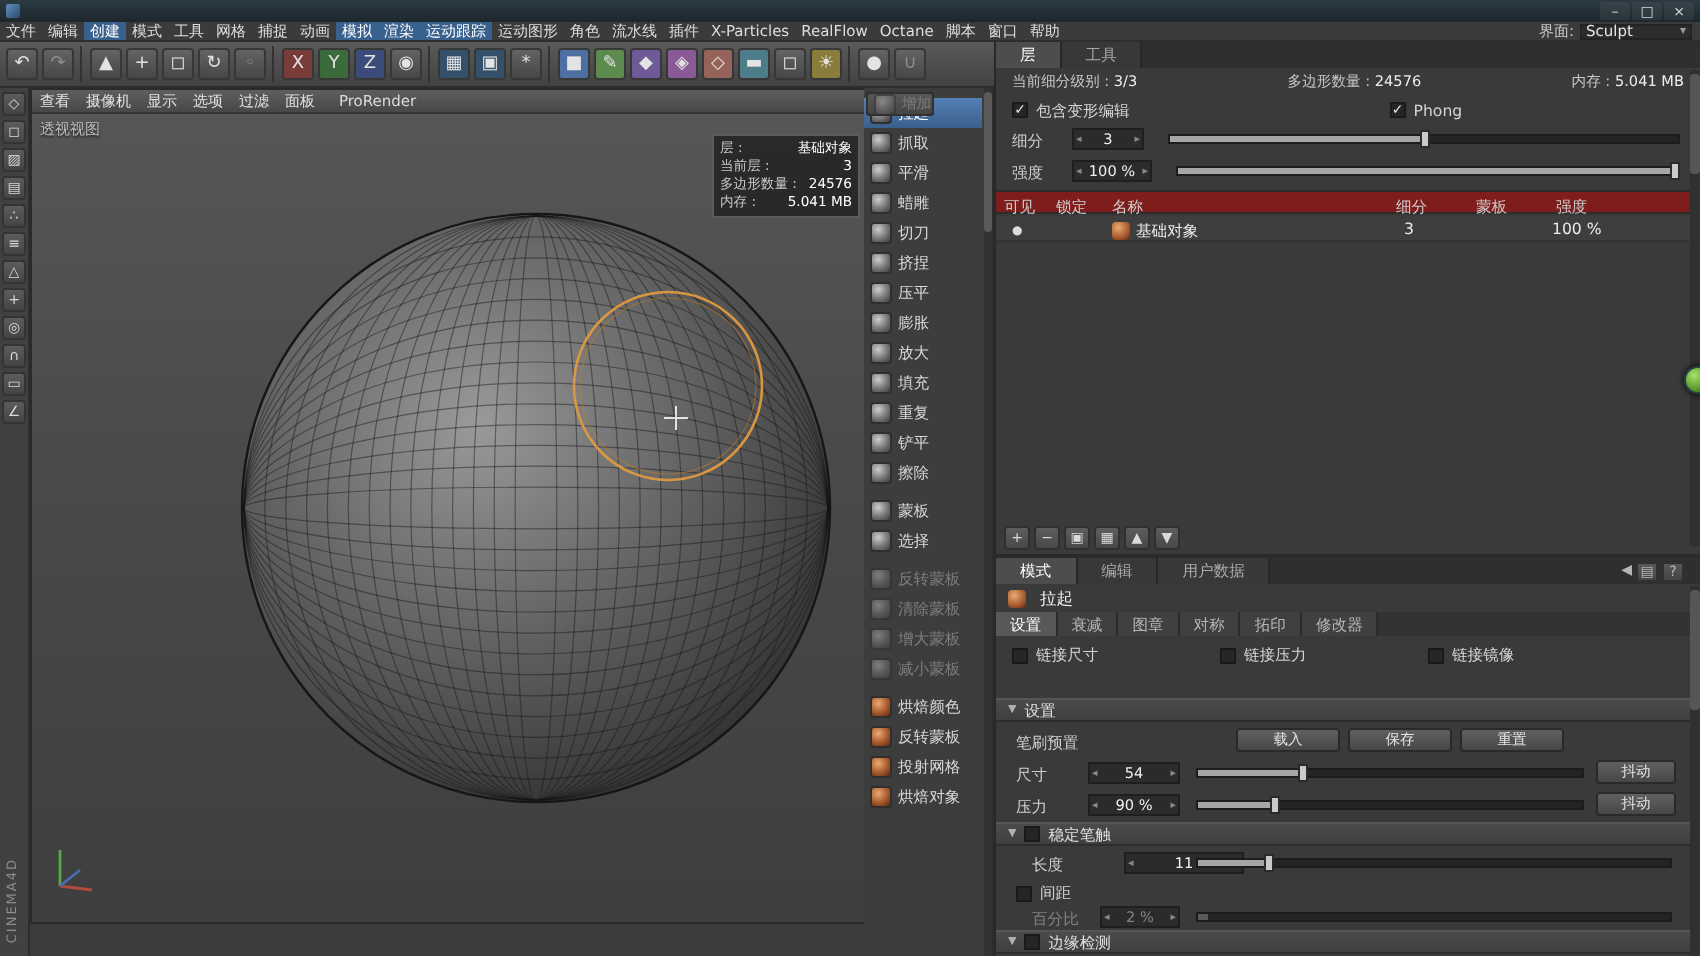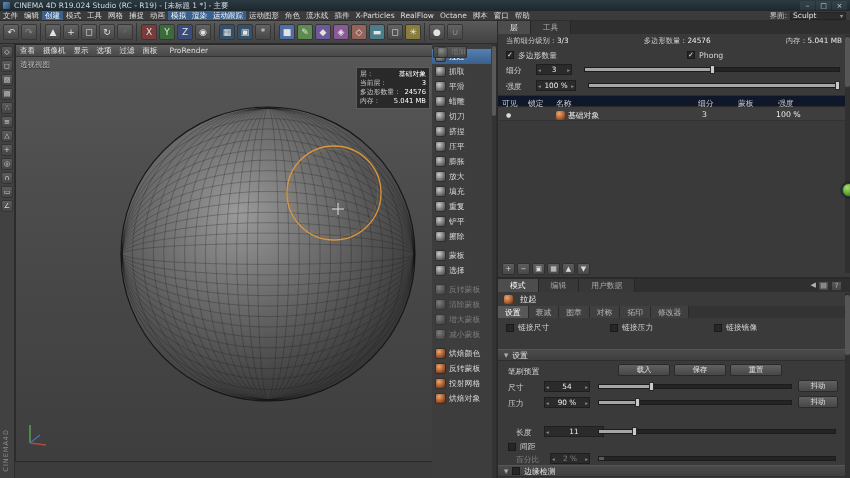--- a/index.html
+++ b/index.html
@@ -70,21 +70,21 @@
 .arow{position:absolute;left:0;right:8px;height:13px}
 .alab{position:absolute;left:8px;top:2px;color:#cfcfcf;white-space:nowrap}
 .vbox{position:absolute;height:11px;background:#2b2b2b;border:1px solid #1f1f1f;display:flex;align-items:center;justify-content:space-between;padding:0 1px;color:#f0f0f0;font-size:7.3px}
 .vbox i{font-style:normal;color:#8a8a8a;font-size:5.5px}
 .vbox.dis{color:#838383}
 .slider{position:absolute;top:4px;height:5px;background:#242424;border:1px solid #1c1c1c}
 .slider .fill{height:100%;background:#a6a6a6}
 .slider .knob{position:absolute;top:-3px;width:5px;height:9px;background:#c9c9c9;border:1px solid #2a2a2a;margin-left:-2px}
 .slider.dis .fill{background:#5a5a5a}
 .btn{position:absolute;height:12px;background:linear-gradient(#606060,#474747);border:1px solid #2a2a2a;border-radius:2px;color:#e4e4e4;display:flex;align-items:center;justify-content:center;font-size:7.3px}
-.thead{position:absolute;left:0;top:74px;width:100%;height:12px;background:#0f172a;border-top:1px solid #2b2b2b;border-bottom:1px solid #2b2b2b;color:#cdcdcd}
+.thead{position:absolute;left:0;top:74px;width:100%;height:12px;background:#7f1d1d;border-top:1px solid #2b2b2b;border-bottom:1px solid #2b2b2b;color:#cdcdcd}
 .thead span,.trow .cell{position:absolute;top:2px;white-space:nowrap}
 .trow{position:absolute;left:0;top:87px;width:100%;height:13px;background:#3e3e3e;border-bottom:1px solid #333;color:#ececec}
 .licon{display:inline-block;width:9px;height:9px;border-radius:2px;background:radial-gradient(circle at 35% 30%,#e8aa72,#a85a2e 60%,#57290f);vertical-align:-2px;margin-right:3px}
 .eye{color:#dcdcdc;font-size:6px}
 .layerops{position:absolute;left:4px;top:242px;display:flex;gap:2px}
 .lop{width:13px;height:12px;background:linear-gradient(#5e5e5e,#474747);border:1px solid #303030;border-radius:2px;display:flex;align-items:center;justify-content:center;color:#dadada;font-size:7px}
 .rscroll{position:absolute;right:0;width:5px;background:#303030}
 .rthumb{position:absolute;right:0;width:5px;background:#565656;border-radius:2px}
 
 .bp{position:absolute;left:0;top:256px;width:100%;height:201px;background:#3a3a3a;border-top:2px solid #2a2a2a;overflow:hidden}
@@ -104,21 +104,20 @@
 .greenbadge{position:absolute;left:842px;top:183px;width:14px;height:14px;border-radius:50%;background:radial-gradient(circle at 35% 30%,#a8e06a,#5d9a2e 60%,#2f5a12);border:1px solid #244;box-shadow:0 0 3px #000}
 .axisg{position:absolute;left:8px;top:374px}
 </style>
 </head>
 <body>
 
 <div id="app">
 
   <div class="titlebar">
     <span class="appicon"></span>
-    <span class="title">CINEMA 4D R19.024 Studio (RC - R19) - [未标题 1 *] - 主要</span>
     <div class="wbtns">
 
     <span class="wbtn">
           <span>–</span>
         </span>
         <span class="wbtn">
           <span>□</span>
         </span>
         <span class="wbtn">
           <span>×</span>
@@ -523,21 +522,21 @@
     <div class="stats">
       <span class="stat"><span class="slab">当前细分级别 :</span> <span class="sval">3/3</span></span>
       <span class="stat"><span class="slab">多边形数量 :</span> <span class="sval">24576</span></span>
       <span class="stat"><span class="slab">内存 :</span> <span class="sval">5.041 MB</span></span>
     </div>
 
     <div class="checksrow">
 
     <span class="cbrow on">
           <span class="cb"></span>
-          <span>多边形数量</span>
+          <span>包含变形编辑</span>
         </span>
         <span class="cbrow on">
           <span class="cb"></span>
           <span>Phong</span>
         </span>
       </div>
 
     <div class="arow" style="top:42px">
       <span class="alab">细分</span>
       <span class="vbox" style="left:38px;width:36px;top:1px">
@@ -684,24 +683,29 @@
             <span>90 %</span>
             <i>▸</i>
           </span>
         <div class="slider" style="left:100px;width:194px">
             <div class="fill" style="width:20%"></div>
             <div class="knob" style="left:20%"></div>
           </div>
         <span class="btn" style="left:300px;width:40px;top:0">抖动</span>
       </div>
 
+      <div class="sect" style="top:132px">
+        <span class="tri">▼</span>
+        <span class="cb"></span>
+        <span>稳定笔触</span>
+      </div>
 
       <div class="frow" style="top:146px">
         <span class="alab" style="left:18px">长度</span>
-        <span class="vbox" style="left:46px;width:60px;top:1px">
+        <span class="vbox" style="left:64px;width:60px;top:1px">
             <i>◂</i>
             <span>11</span>
             <i>▸</i>
           </span>
         <div class="slider" style="left:100px;width:238px">
             <div class="fill" style="width:15%"></div>
             <div class="knob" style="left:15%"></div>
           </div>
       </div>
 

